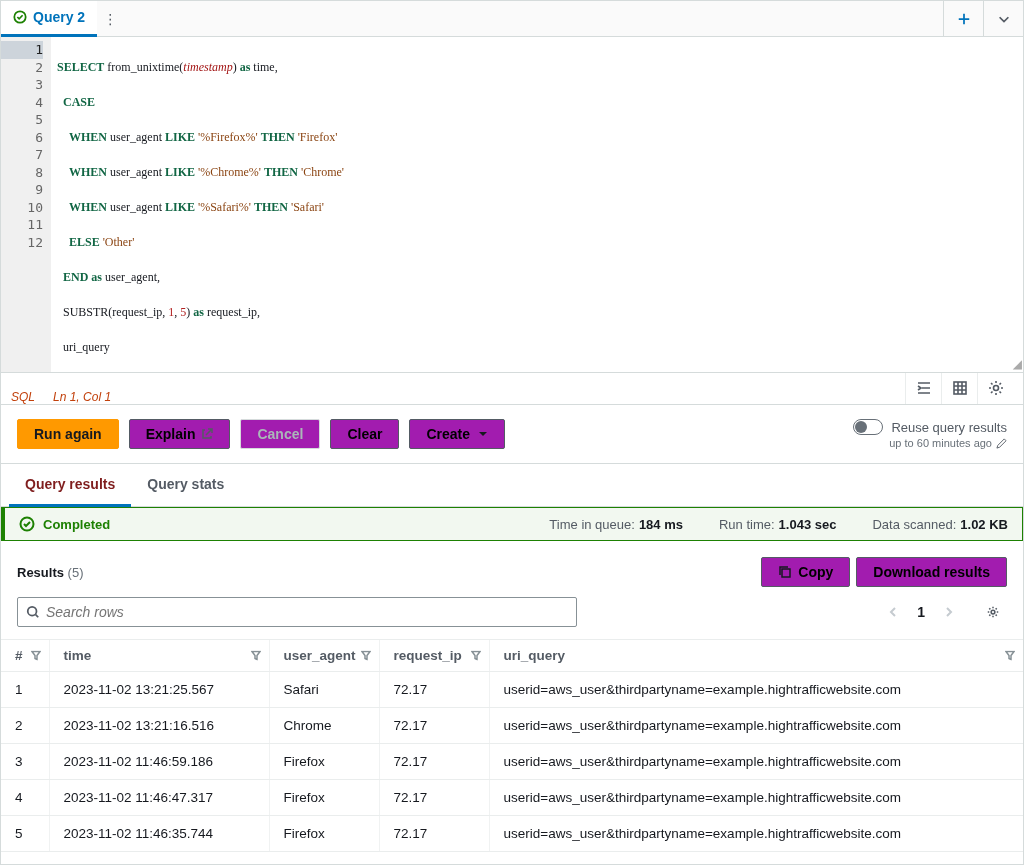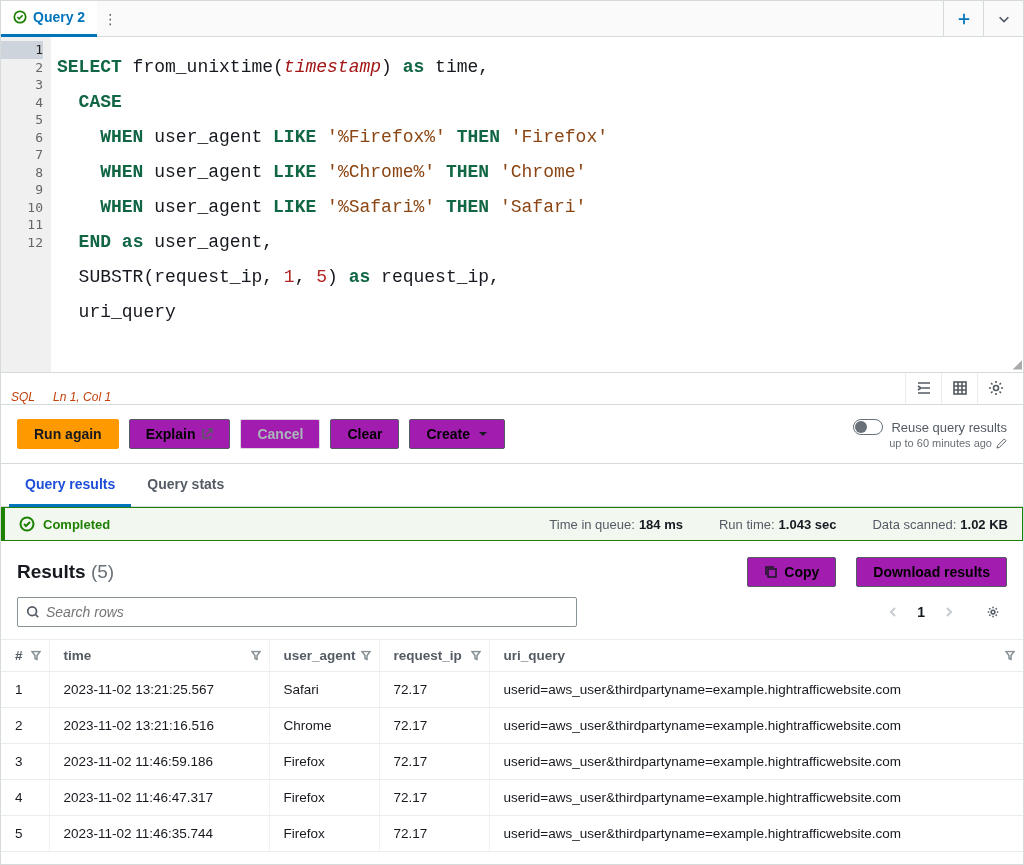--- a/index.html
+++ b/index.html
@@ -15,21 +15,21 @@
 .tab-menu-dots { color: #545b64; padding: 0 6px; }
 .tab-spacer { flex: 1; }
 .tab-btn { height: 36px; width: 40px; display: flex; align-items: center; justify-content: center; border-left: 1px solid #d5dbdb; cursor: pointer; color: #0073bb; }
 .tab-btn svg { width: 14px; height: 14px; }
 
 
 .editor { display: flex; height: 336px; border-bottom: 1px solid #d5dbdb; position: relative; }
 .gutter { width: 50px; background: #f0f0f0; text-align: right; padding: 4px 8px 4px 0; font-family: Menlo, Consolas, monospace; font-size: 13px; color: #666; line-height: 17.5px; }
 .gutter .ln { height: 17.5px; }
 .gutter .ln.active { background: #cdd4db; color: #222; }
-.code { flex: 1; padding: 4px 6px; font-family: Liberation Mono, monospace; font-size: 18px; line-height: 17.5px; white-space: pre; overflow: auto; }
+.code { flex: 1; padding: 4px 6px; font-family: Liberation Serif, serif; font-size: 12px; line-height: 17.5px; white-space: pre; overflow: auto; }
 .code .cline { height: 17.5px; }
 .kw { color: #116644; font-weight: 600; }
 .var { color: #a31515; font-style: italic; }
 .str { color: #8b4513; }
 .num { color: #b22222; }
 .resize-handle { position: absolute; right: 1px; bottom: 1px; font-size: 12px; color: #aaa; pointer-events: none; }
 
 
 .status-strip { display: flex; align-items: flex-end; height: 32px; padding: 0 10px; border-bottom: 1px solid #d5dbdb; font-size: 12px; color: #c2410c; font-style: italic; }
 .status-strip .seg { margin-right: 18px; }
@@ -51,35 +51,35 @@
 .reuse { text-align: right; font-size: 13px; color: #545b64; }
 .reuse-row { display: flex; align-items: center; gap: 8px; justify-content: flex-end; }
 .toggle { width: 30px; height: 16px; border: 1px solid #687078; border-radius: 8px; position: relative; background: #fff; }
 .toggle::after { content: ''; position: absolute; left: 1px; top: 1px; width: 12px; height: 12px; background: #687078; border-radius: 50%; }
 .reuse-sub { font-size: 11px; color: #687078; margin-top: 2px; display: flex; align-items: center; gap: 4px; justify-content: flex-end; }
 .reuse-sub svg { width: 11px; height: 11px; }
 
 
 .result-tabs { display: flex; border-bottom: 1px solid #d5dbdb; padding: 0 8px; }
 .result-tab { padding: 12px 16px; font-size: 14px; font-weight: 700; cursor: pointer; color: #545b64; }
-.result-tab.active { color: #1d4ed8; border-bottom: 3px solid #0073bb; margin-bottom: -1px; }
+.result-tab.active { color: #7f1d1d; border-bottom: 3px solid #0073bb; margin-bottom: -1px; }
 
 
 .completed-bar { display: flex; align-items: center; border: 1px solid #1d8102; border-left: 4px solid #1d8102; background: #f2f8f0; padding: 8px 14px; margin: 0; font-size: 13px; }
 .completed-bar .ok-icon { width: 16px; height: 16px; margin-right: 8px; }
 .completed-bar .ok-icon circle { stroke: #1d8102; stroke-width: 2; fill: none; }
 .completed-bar .ok-icon path { stroke: #1d8102; stroke-width: 2; fill: none; }
 .completed-label { color: #1d8102; font-weight: 700; }
 .completed-bar .cspacer { flex: 1; }
 .completed-bar .metric { margin-left: 36px; color: #16191f; }
 .completed-bar .metric .lbl { color: #545b64; margin-right: 4px; }
 
 
 .results-header { display: flex; align-items: center; padding: 16px 16px 10px; }
-.results-title { font-size: 19px; font-weight: 700; }
+.results-title { font-size: 13px; font-weight: 700; }
 .results-count { color: #687078; font-weight: 400; }
 .results-header .spacer { flex: 1; }
 .results-header .btn { font-weight: 700; }
 .btn-copy { display: inline-flex; align-items: center; gap: 6px; }
 .btn-copy svg { width: 14px; height: 14px; }
 
 
 .search-row { display: flex; align-items: center; padding: 0 16px 12px; gap: 0; }
 .search-box { flex: 0 0 560px; display: flex; align-items: center; border: 1px solid #879196; border-radius: 2px; padding: 6px 8px; gap: 6px; }
 .search-box input { border: none; outline: none; font-size: 14px; flex: 1; font-style: italic; color: #687078; font-family: inherit; }
@@ -144,20 +144,21 @@
       <div class="ln">10</div>
       <div class="ln">11</div>
       <div class="ln">12</div>
   </div>
   <div class="code">
 <div class="cline"><span class="kw">SELECT</span><span> from_unixtime(</span><span class="var">timestamp</span><span>) </span><span class="kw">as</span><span> time,</span></div>
 <div class="cline"><span>  </span><span class="kw">CASE</span></div>
 <div class="cline"><span>    </span><span class="kw">WHEN</span><span> user_agent </span><span class="kw">LIKE</span><span> </span><span class="str">'%Firefox%'</span><span> </span><span class="kw">THEN</span><span> </span><span class="str">'Firefox'</span></div>
 <div class="cline"><span>    </span><span class="kw">WHEN</span><span> user_agent </span><span class="kw">LIKE</span><span> </span><span class="str">'%Chrome%'</span><span> </span><span class="kw">THEN</span><span> </span><span class="str">'Chrome'</span></div>
 <div class="cline"><span>    </span><span class="kw">WHEN</span><span> user_agent </span><span class="kw">LIKE</span><span> </span><span class="str">'%Safari%'</span><span> </span><span class="kw">THEN</span><span> </span><span class="str">'Safari'</span></div>
+<div class="cline"><span>    </span><span class="kw">ELSE</span><span> </span><span class="str">'Other'</span></div>
 <div class="cline"><span>  </span><span class="kw">END</span><span> </span><span class="kw">as</span><span> user_agent,</span></div>
 <div class="cline"><span>  SUBSTR(request_ip, </span><span class="num">1</span><span>, </span><span class="num">5</span><span>) </span><span class="kw">as</span><span> request_ip,</span></div>
 <div class="cline"><span>  uri_query</span></div>
 
 
 
   </div>
   <div class="resize-handle">◢</div>
 </div>
 
@@ -239,21 +240,21 @@
     <span>Results</span> <span class="results-count">(5)</span>
   </span>
   <span class="spacer"></span>
   <button class="btn btn-copy">
     <svg viewBox="0 0 14 14">
         <rect x="4" y="4" width="8" height="8" fill="none" stroke="#16191f" stroke-width="1.5"></rect>
         <path d="M2 10V2h8" fill="none" stroke="#16191f" stroke-width="1.5"></path>
       </svg>
     <span>Copy</span>
   </button>
-  <button class="btn" style="margin-left:20px">Download results</button>
+  <button class="btn" style="margin-left:6px">Download results</button>
 </div>
 
 <div class="search-row">
   <div class="search-box">
     <svg viewBox="0 0 16 16">
         <circle cx="7" cy="7" r="5"></circle>
         <path d="M11 11l3 3"></path>
       </svg>
     <input placeholder="Search rows" style="">
   </div>

